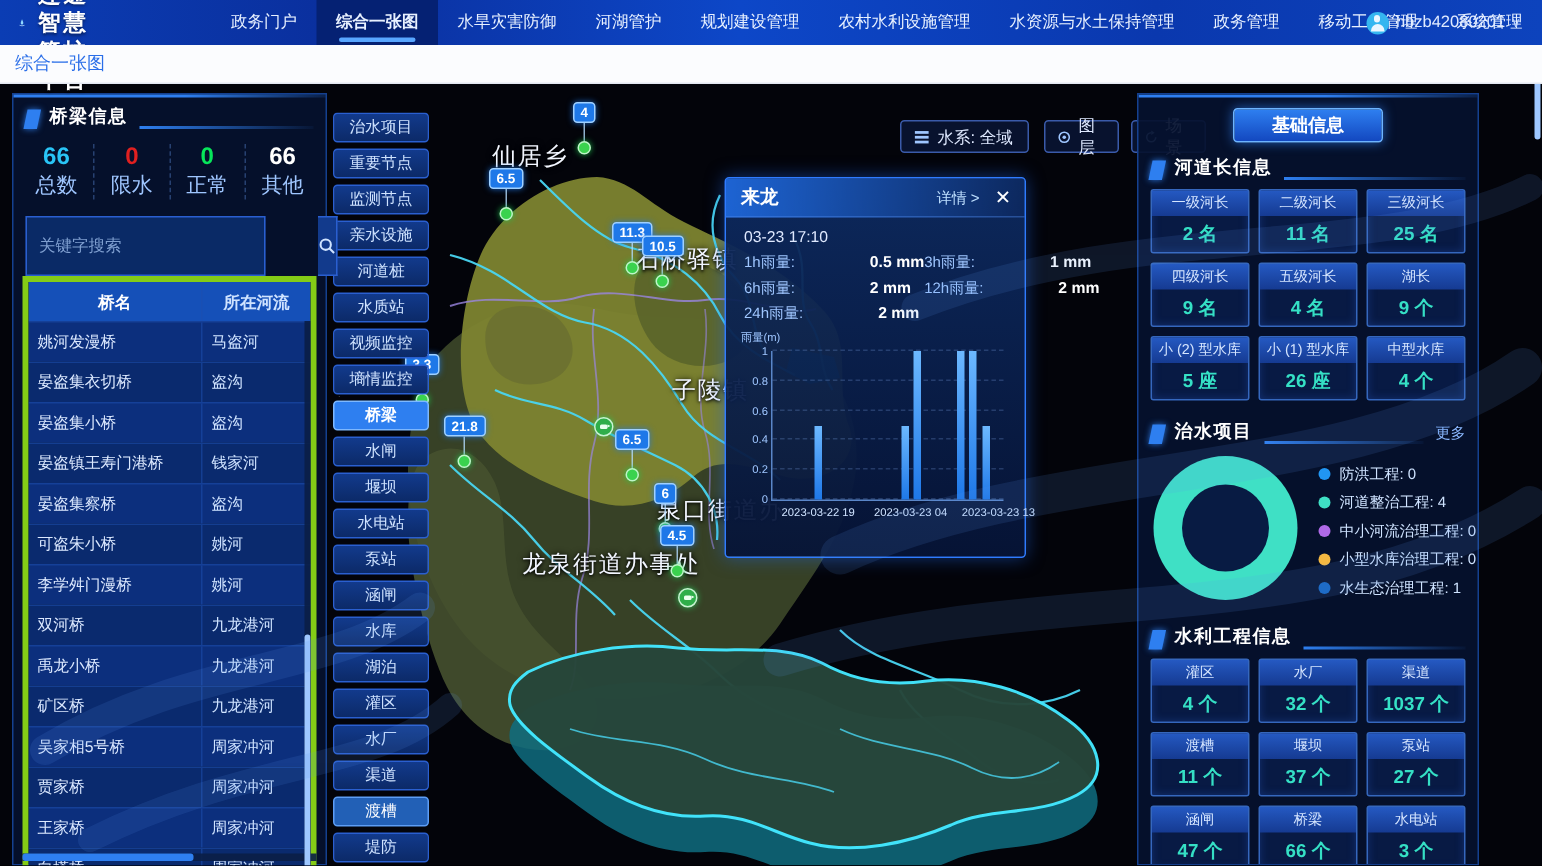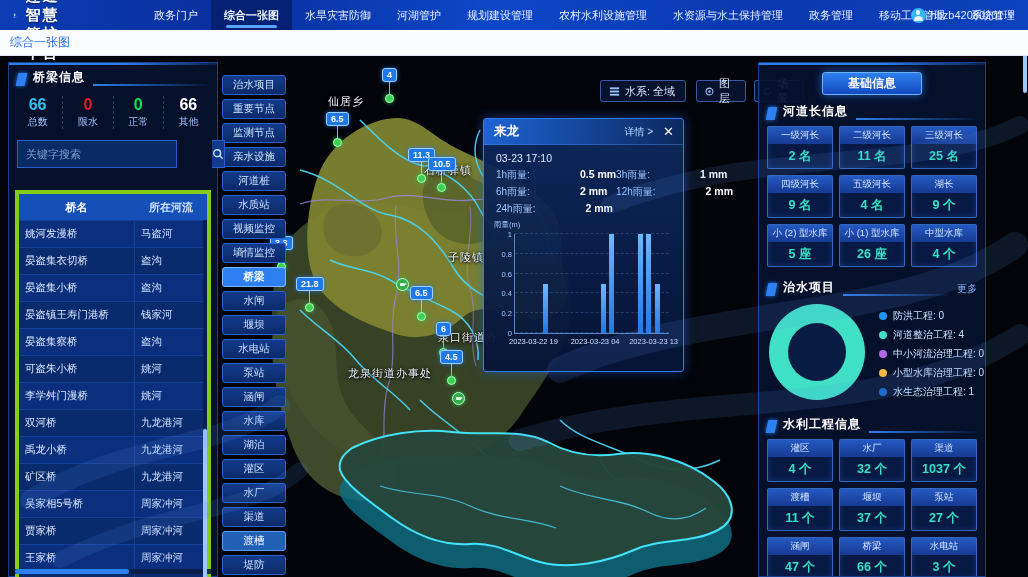--- a/index.html
+++ b/index.html
@@ -39,21 +39,21 @@
     background-image:
       radial-gradient(1px 1px at 12% 18%, rgba(255,255,255,.55), transparent 60%),
       radial-gradient(1px 1px at 30% 64%, rgba(255,255,255,.4), transparent 60%),
       radial-gradient(1px 1px at 55% 12%, rgba(255,255,255,.5), transparent 60%),
       radial-gradient(1px 1px at 64% 50%, rgba(255,255,255,.35), transparent 60%),
       radial-gradient(1px 1px at 78% 30%, rgba(255,255,255,.45), transparent 60%),
       radial-gradient(1px 1px at 88% 72%, rgba(255,255,255,.4), transparent 60%),
       radial-gradient(1px 1px at 42% 86%, rgba(255,255,255,.35), transparent 60%),
       radial-gradient(1px 1px at 22% 40%, rgba(255,255,255,.3), transparent 60%); }
   .map-svg { position:absolute; left:0; top:56px; z-index:1; }
-  .map-label { position:absolute; color:#f2f6ff; font-size:11px; text-shadow:0 1px 2px #000,0 0 4px #000;
+  .map-label { position:absolute; color:#f2f6ff; font-size:16px; text-shadow:0 1px 2px #000,0 0 4px #000;
     z-index:4; white-space:nowrap; letter-spacing:1px;text-align:center; }
   .marker { position:absolute; z-index:5; cursor:pointer; display:flex; flex-direction:column; align-items:center; }
   .marker-badge { background:#1e78e8; border:1px solid #9fd0ff; color:#fff; font-size:9px; font-weight:bold;
     border-radius:3px; padding:1px 4px; line-height:10px; box-shadow:0 0 4px rgba(30,120,232,.8); }
   .marker-stick { width:1px; height:12px; background:rgba(180,220,255,.8); }
   .marker-pin { width:9px; height:9px; border-radius:50%; background:#3ad24e; border:1.5px solid #bff5c8;
     box-shadow:0 0 4px rgba(30,200,80,.9); }
   .poi { position:absolute; z-index:5; width:13px; height:13px; border-radius:50%; background:#2fae4a;
     border:1.5px solid #c9f3d2; box-shadow:0 0 4px rgba(40,200,90,.9); cursor:pointer; }
   .poi::before { content:""; position:absolute; left:2.6px; top:3.8px; width:5px; height:3.6px; background:#eaffef; border-radius:1px;}
@@ -74,22 +74,22 @@
   .sec-line { flex:1; height:2px; margin-left:8px; margin-top:-8px;
     background:linear-gradient(90deg,#2e7ff0,rgba(46,127,240,.05)); }
   .sec-more { color:#8ab8ff; font-size:10px; cursor:pointer; margin-left:8px; margin-top:-6px; }
 
   
   #left-panel { left:8px; top:62px; width:210px; height:515px; }
   .stats-row { display:flex; padding:6px 4px 4px 4px; }
   .stat { flex:1; text-align:center; border-right:1px dashed rgba(90,140,220,.4); }
   .stat:last-child { border-right:none; }
   .stat-val { font-size:16px; font-weight:bold; line-height:18px; }
-  .stat-lab { font-size:10px; color:#9fc6ff; margin-top:1px; }
-  .search-row { display:flex; margin:7px 8px 22px 8px; height:28px;gap:35px; }
+  .stat-lab { font-size:14px; color:#9fc6ff; margin-top:1px; }
+  .search-row { display:flex; margin:7px 8px 0 8px; height:40px;gap:35px; }
   .search-input { flex:1; background:#0a2a66; border:1px solid #2a5fd0; color:#dfe9ff; font-size:11px;
     padding:0 8px; outline:none; }
   .search-input::placeholder { color:#7f9fd0; }
   .search-btn { width:26px; background:#123a8c; border:1px solid #2a5fd0; border-left:none; cursor:pointer;
     display:flex; align-items:center; justify-content:center; }
   .tbl { margin:0 6px; border:4px solid #84cc16; height:489px; overflow:hidden; position:relative; }
   .tbl-head { display:flex; background:#1550b8; height:26px; }
   .tbl-hcell { color:#fff; font-size:11px; font-weight:bold; display:flex; align-items:center; justify-content:center; }
   .tbl-row { display:flex; height:27px; border-top:1px solid rgba(30,79,174,.55); background:#0a2a6e; cursor:pointer; }
   .tbl-row:nth-child(odd) { background:#0c2f7d; }
@@ -129,21 +129,21 @@
   .pop-metrics { display:grid; grid-template-columns:1fr 1fr; padding:0 12px; row-gap:3px; }
   .pm { font-size:10px; color:#9fc6ff; white-space:nowrap; }
   .pm b { color:#fff; font-size:10.5px; margin-left:2px;padding-left:48px; }
   .pop-chart { position:relative; margin:6px 8px 0 8px; height:128px; }
   .pc-ylab { position:absolute; left:2px; top:-2px; font-size:7.5px; color:#9fc6ff; }
   .pc-plot { position:absolute; left:22px; right:6px; top:12px; bottom:16px; border-left:1px solid #5a86c8;
     border-bottom:1px solid #5a86c8; }
   .pc-grid { position:absolute; left:0; right:0; height:0; border-top:1px dashed rgba(140,180,255,.22); }
   .pc-tick { position:absolute; right:100%; margin-right:3px; font-size:7.5px; color:#9fc6ff; transform:translateY(-50%); }
   .pc-bar { position:absolute; bottom:0; width:5px; background:linear-gradient(180deg,#6cb8ff,#1e78e8); }
-  .pc-xlab { position:absolute; bottom:-13px; font-size:7.5px; color:#cfe3ff; transform:translateX(-50%); white-space:nowrap; }
+  .pc-xlab { position:absolute; bottom:-13px; font-size:7.5px; color:#cfe3ff; transform:translateX(-50%); white-space:nowrap;margin-left:12px; }
 
   
   #right-panel { left:758px; top:62px; width:228px; height:515px; overflow:hidden; }
   .base-btn { margin:9px auto 2px auto; width:100px; height:23px; background:linear-gradient(180deg,#2e7ff0,#1348c0);
     border:1px solid #6db4ff; border-radius:3px; color:#fff; font-size:12px; font-weight:bold;
     display:flex; align-items:center; justify-content:center; cursor:pointer; box-shadow:0 0 8px rgba(46,127,240,.7); }
   .card-grid { display:grid; grid-template-columns:repeat(3,1fr); gap:6px; padding:2px 8px 6px 8px; }
   .card { border:1px solid rgba(70,130,230,.75); border-radius:2px; background:rgba(10,32,80,.7);
     box-shadow:inset 0 0 6px rgba(40,90,200,.35); }
   .card-lab { height:17px; background:linear-gradient(180deg,rgba(38,92,200,.95),rgba(22,60,150,.95));

